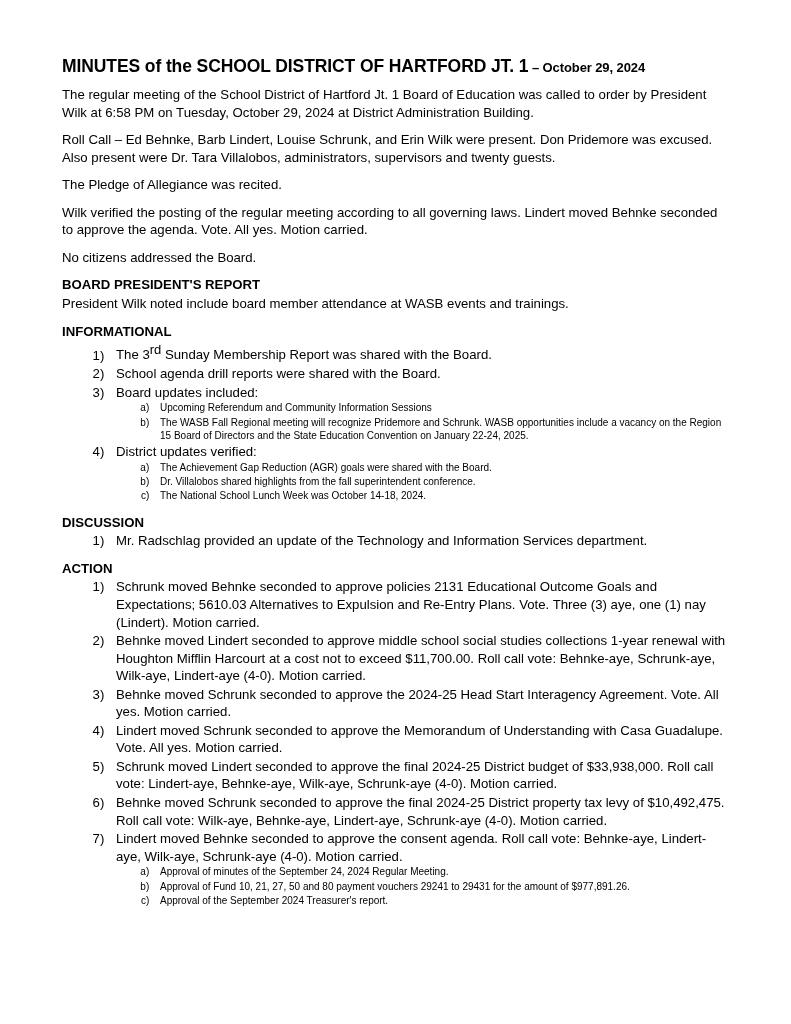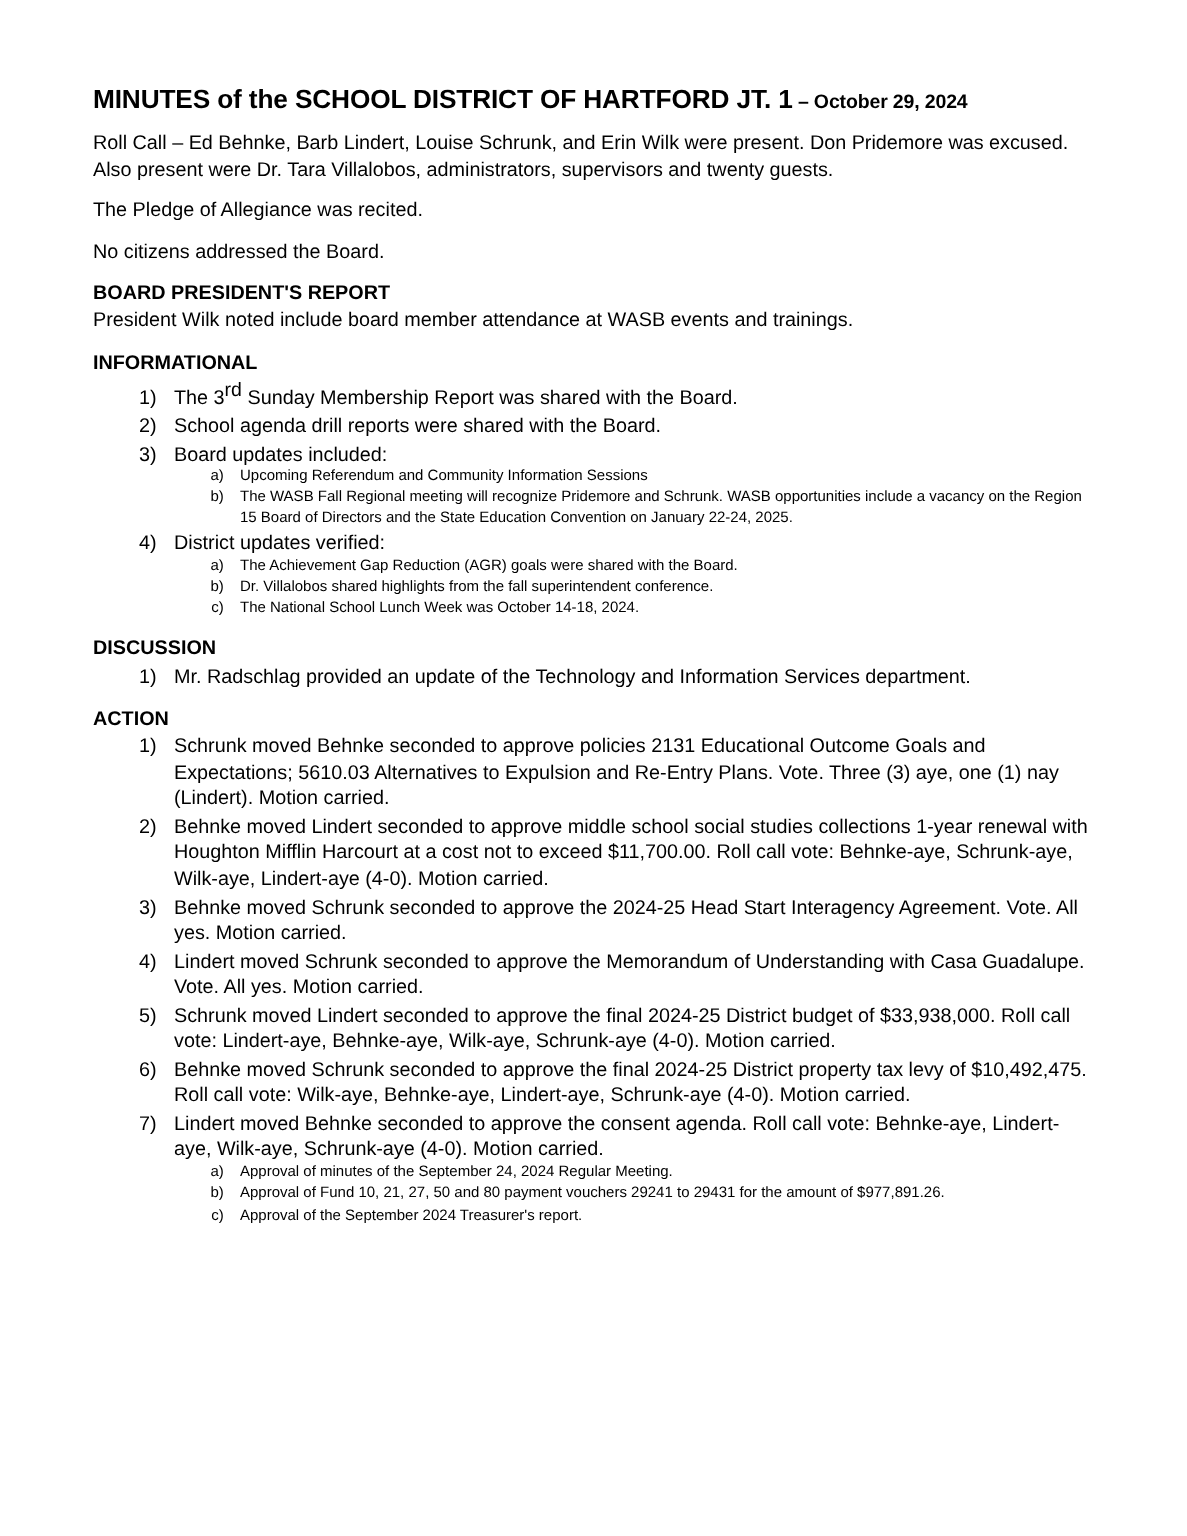--- a/index.html
+++ b/index.html
@@ -85,25 +85,27 @@
     vertical-align: super;
   }
 </style>
 </head>
 <body>
 
 <div class="page">
 
   <h1 class="doc-title"><span>MINUTES of the SCHOOL DISTRICT OF HARTFORD JT. 1</span><span class="date-part"> – October 29, 2024</span></h1>
 
+  <p class="para">The regular meeting of the School District of Hartford Jt. 1 Board of Education was called to order by President Wilk at 6:58 PM on Tuesday, October 29, 2024 at District Administration Building.</p>
 
   <p class="para">Roll Call – Ed Behnke, Barb Lindert, Louise Schrunk, and Erin Wilk were present. Don Pridemore was excused. Also present were Dr. Tara Villalobos, administrators, supervisors and twenty guests.</p>
 
   <p class="para">The Pledge of Allegiance was recited.</p>
 
+  <p class="para">Wilk verified the posting of the regular meeting according to all governing laws. Lindert moved Behnke seconded to approve the agenda. Vote. All yes. Motion carried.</p>
 
   <p class="para">No citizens addressed the Board.</p>
 
   <div class="section-head">BOARD PRESIDENT'S REPORT</div>
   <p class="sub-para">President Wilk noted include board member attendance at WASB events and trainings.</p>
 
   <div class="section-head spaced">INFORMATIONAL</div>
   <ol class="lvl1">
     <li><span>The 3</span><sup>rd</sup><span> Sunday Membership Report was shared with the Board.</span></li>
     <li><span>School agenda drill reports were shared with the Board.</span></li>

